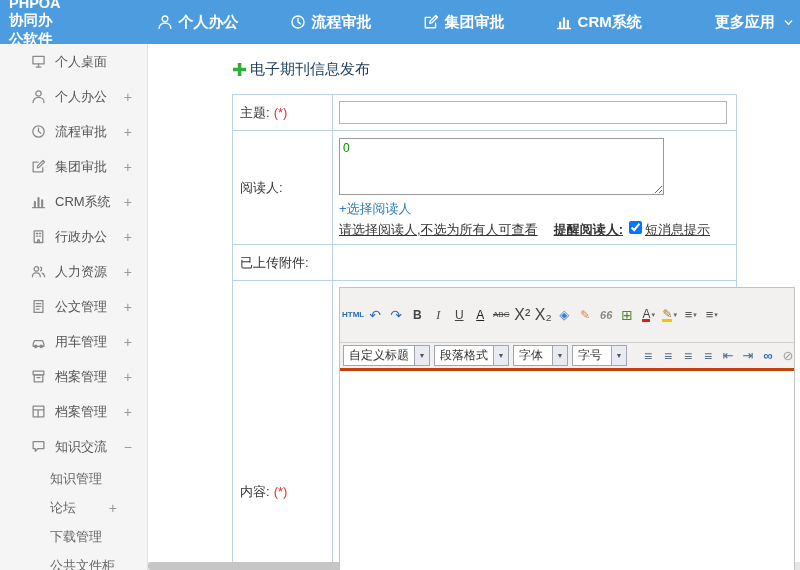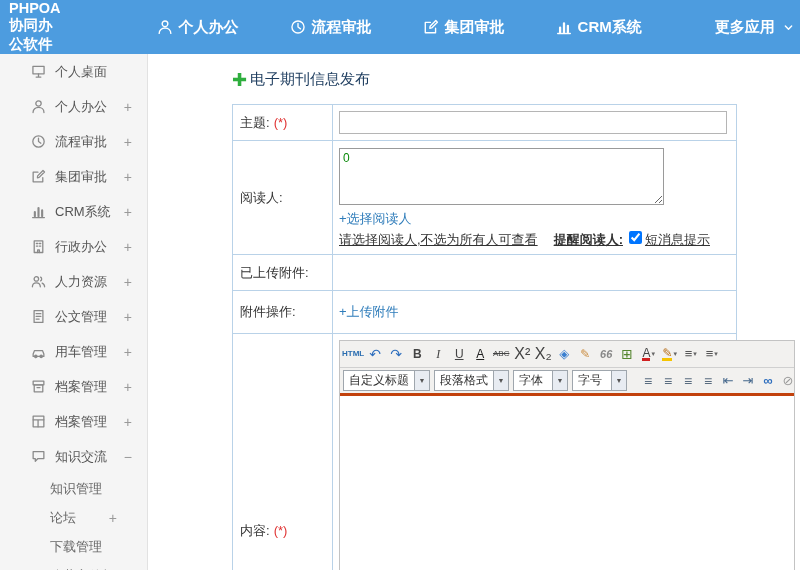--- a/index.html
+++ b/index.html
@@ -1,20 +1,20 @@
 <!DOCTYPE html>
 <html><head>
 <meta charset="utf-8">
 <style>
   * { margin:0; padding:0; box-sizing:border-box; }
   html,body { width:800px; height:570px; overflow:hidden; background:#fff;
     font-family:"Liberation Sans","DejaVu Sans",sans-serif; font-size:13px; color:#333; }
 
   
-  .header { height:54px; background:#4d9cdf; display:flex; align-items:center; color:#fff; }
+  .header { height:44px; background:#4d9cdf; display:flex; align-items:center; color:#fff; }
   .logo { width:148px; padding-left:9px; font-size:14.5px; font-weight:bold; letter-spacing:0; }
   .hamburger { margin-left:62px; width:20px; height:20px; color:#fff; cursor:pointer; }
   .topnav { display:flex; align-items:center; margin-left:18px; }
   .nav-item { display:flex; align-items:center; gap:6px; padding:0 16px; height:44px;
     font-size:15px; font-weight:bold; cursor:pointer; white-space:nowrap; }
   .nav-ico { width:16px; height:16px; }
   .nav-caret { width:11px; height:11px; margin-left:2px; }
   .ico { display:inline-block; }
   .ico svg { width:100%; height:100%; stroke:currentColor; fill:none; stroke-width:1.2;
     stroke-linecap:round; stroke-linejoin:round; display:block; }
@@ -53,21 +53,21 @@
   .sms-checkbox { margin:0 3px 0 6px; vertical-align:-2px; }
   td.section { background:linear-gradient(#ededed,#e2e2e2); font-weight:bold; height:31px;
     padding-left:7px; color:#333; border-color:#c9c9c9; }
   .row-subject td { height:36px; }
   .row-uploaded td { height:36px; }
   .row-attach-op td { height:43px; }
 
   
   td.editor-cell { vertical-align:top; padding:6px 0 0 6px; }
   .ed { width:456px; border:1px solid #c3c3c3; background:#fff; position:relative; z-index:2; }
-  .ed-toolbar { background:#f2f1ef; border-bottom:1px solid #d0d0d0; padding:2px 2px; display:flex;
+  .ed-toolbar { background:#f2f1ef; border-bottom:1px solid #d0d0d0; padding:16px 2px; display:flex;
     flex-wrap:nowrap; align-items:center; }
   .tbtn { display:inline-flex; align-items:center; justify-content:center; min-width:21px; height:20px;
     margin:1px 0; border-radius:2px; font-size:12px; color:#444; cursor:pointer; }
   .tbtn .g { display:inline-block; line-height:14px; }
   .tcaret { font-size:7px; color:#666; margin-left:1px; }
   [data-kind="source"] .g { font-size:8px; font-weight:bold; color:#2a6db0; }
   [data-kind="undo"] .g, [data-kind="redo"] .g { color:#2f6fbe; font-size:14px; }
   [data-kind="bold"] .g { font-weight:bold; }
   [data-kind="italic"] .g { font-style:italic; font-family:"Liberation Serif",serif; }
   [data-kind="underline"] .g { text-decoration:underline; }
@@ -370,28 +370,20 @@
       </tr>
 
 
       <tr class="row-uploaded">
         <td class="lbl" data-name="uploaded-attachment-label-cell">
           <span data-name="uploaded-attachment-label">已上传附件:</span>
         </td>
         <td class="val" data-name="uploaded-attachment-value"></td>
       </tr>
 
-      <tr class="row-attach-op">
-        <td class="lbl" data-name="attachment-action-label-cell">
-          <span data-name="attachment-action-label">附件操作:</span>
-        </td>
-        <td class="val">
-          <a class="blue-link" data-name="upload-attachment-link">+上传附件</a>
-        </td>
-      </tr>
 
       <tr class="row-content">
         <td class="lbl" data-name="content-label-cell">
           <span data-name="content-label">内容:</span><em class="req" data-name="required-mark">(*)</em>
         </td>
         <td class="val editor-cell">
           <div class="ed" data-name="rich-text-editor">
             <div class="ed-toolbar" data-name="editor-toolbar-row1">
 
                 <span class="tbtn" data-name="source-code-button" data-kind="source">

